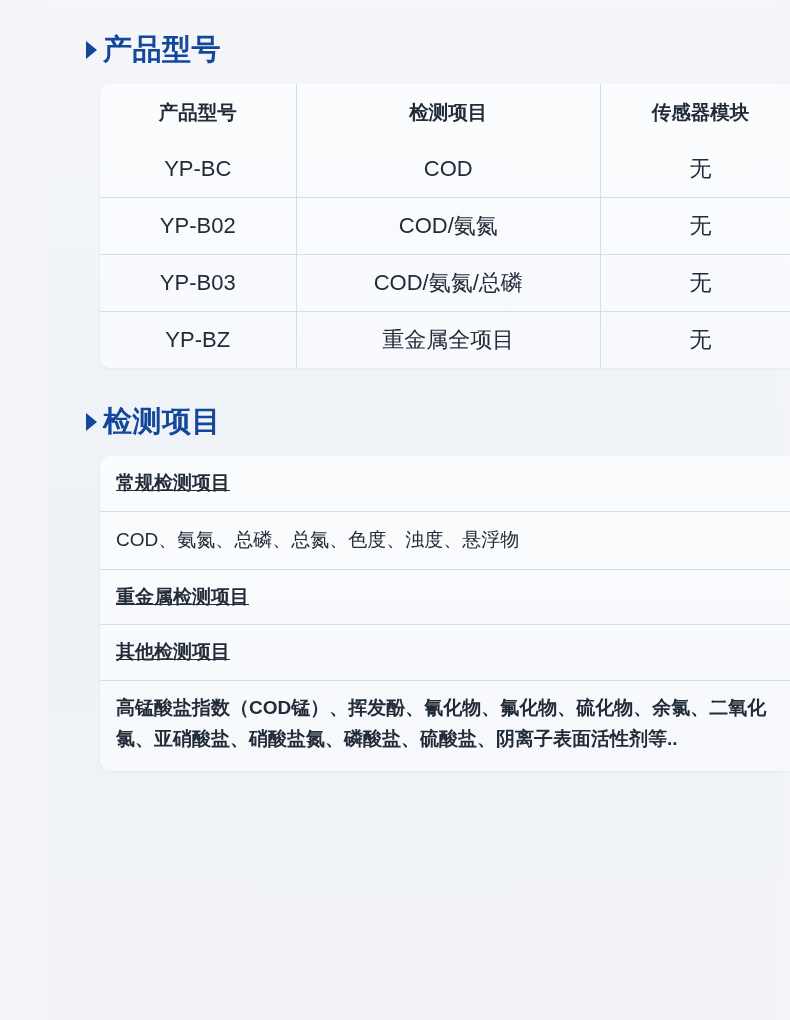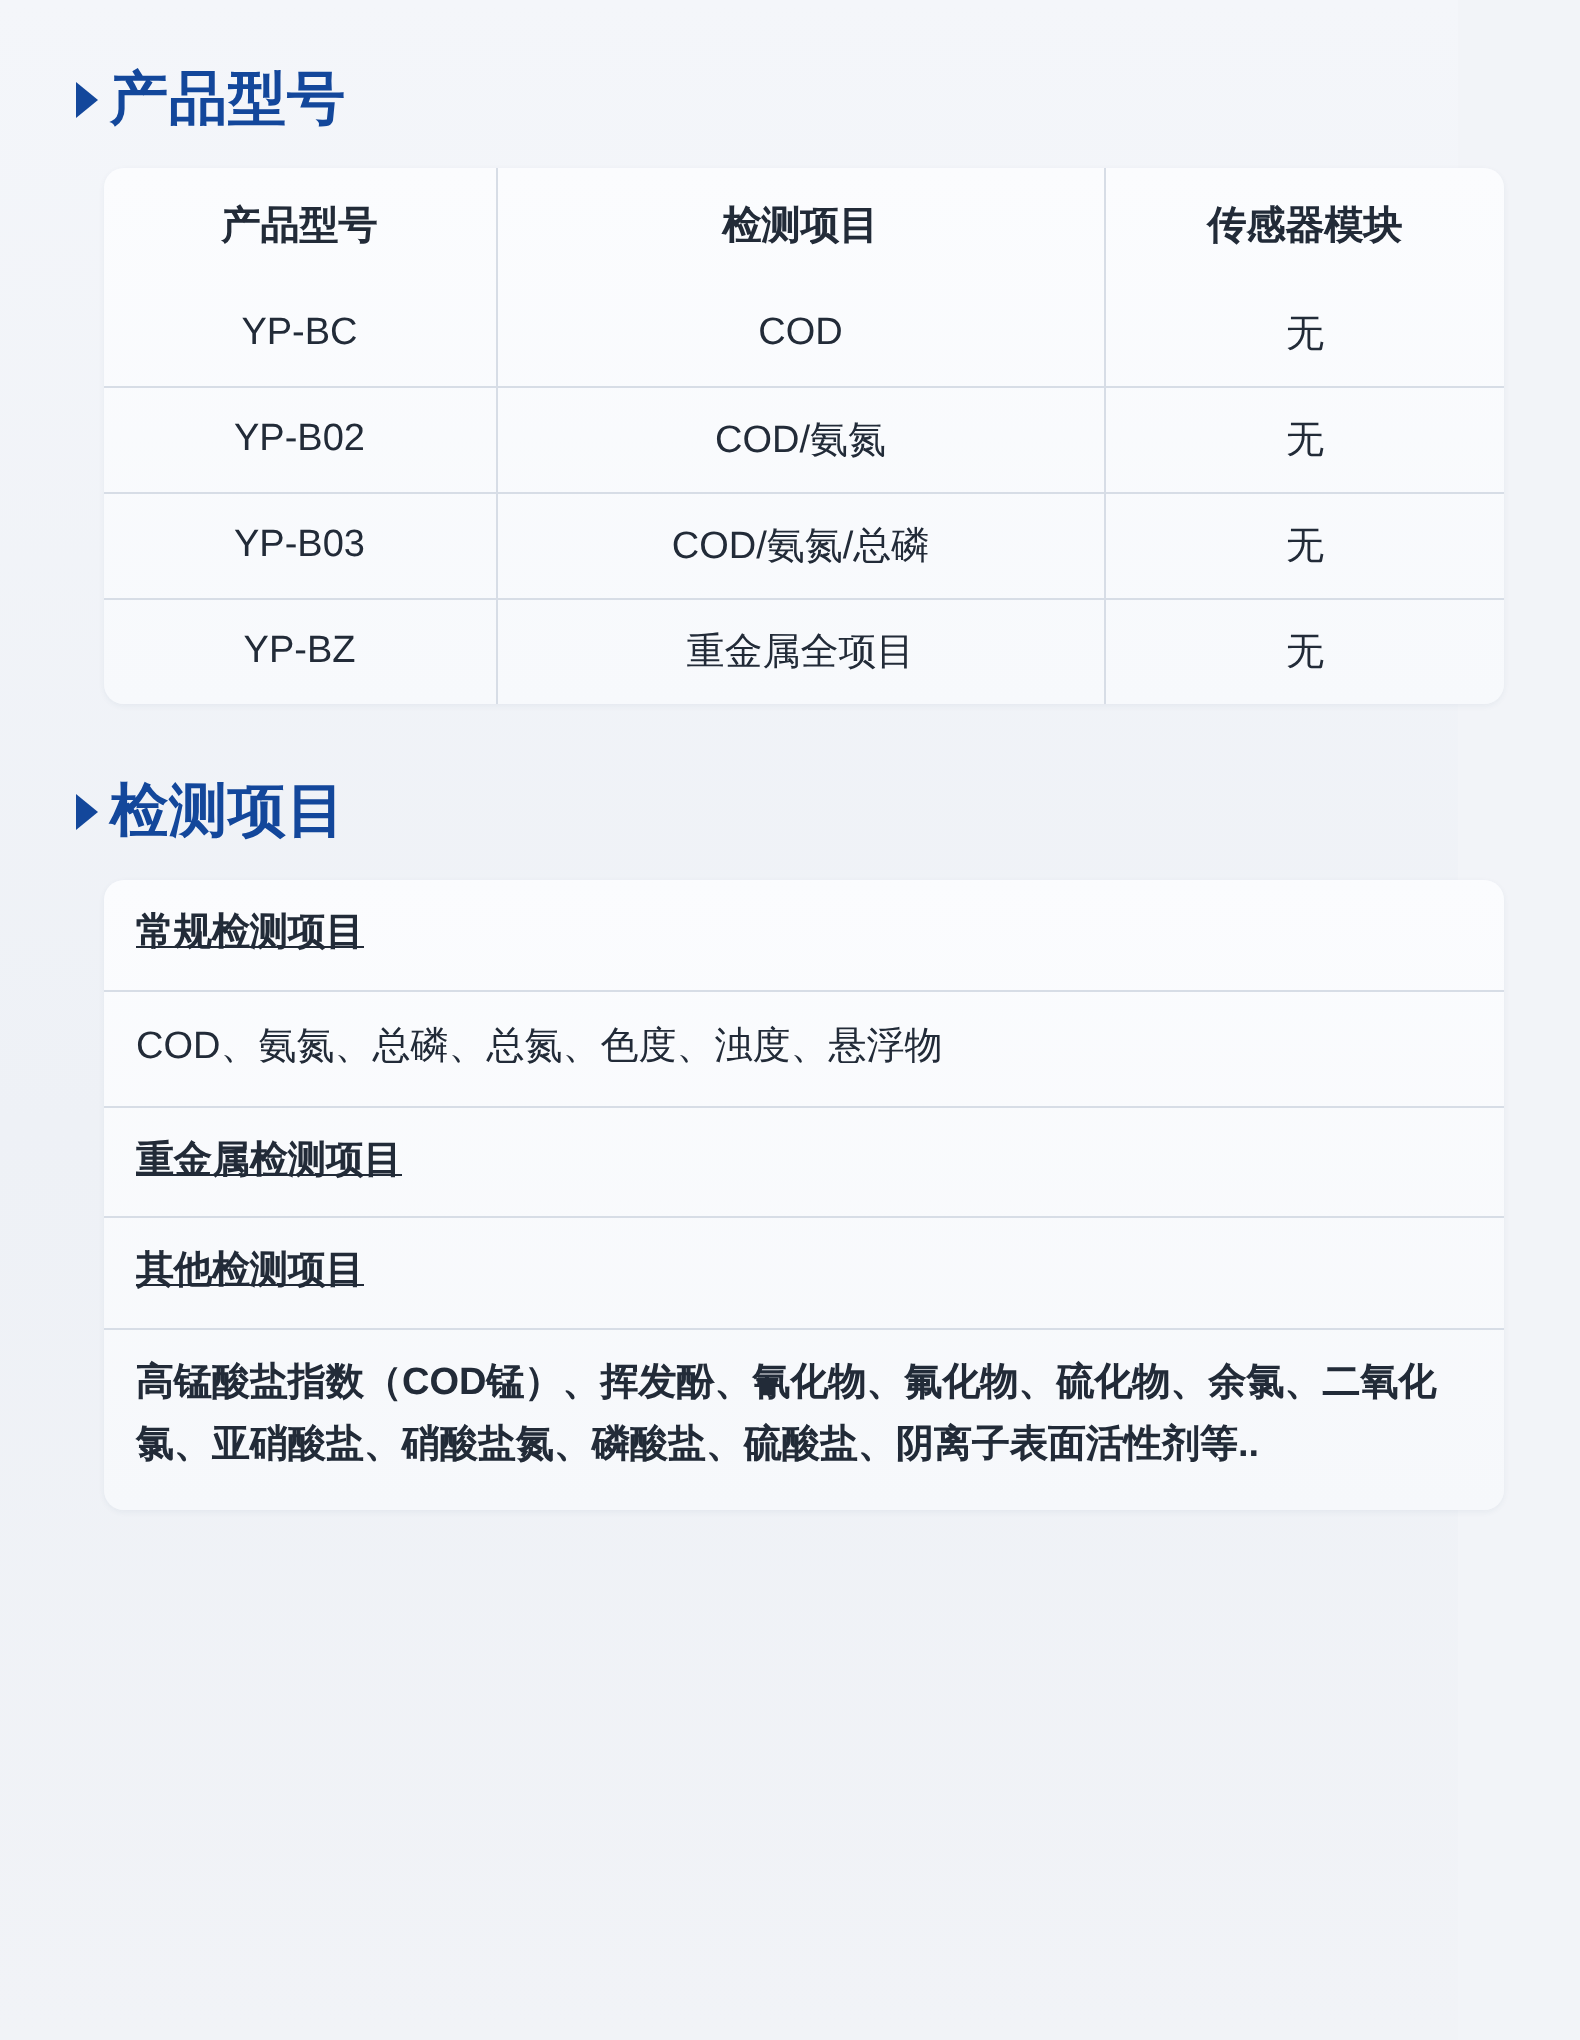--- a/index.html
+++ b/index.html
@@ -14,20 +14,21 @@
     color: #1d2733;
     overflow: hidden;
   }
   .page {
     position: relative;
     width: 729px;
     height: 1020px;
     box-sizing: border-box;
     padding: 30px 52px 0 38px;
     background: linear-gradient(180deg, #f4f6fa 0%, #eef1f6 55%, #f1f3f7 100%);
+    margin-left: 48px;
   }
 
   
   .section-heading {
     display: flex;
     align-items: center;
     gap: 4px;
     color: #13479b;
     font-size: 29px;
     font-weight: bold;
@@ -59,21 +60,21 @@
     width: 100%;
     border-collapse: collapse;
     table-layout: fixed;
   }
   table.product-table col.c1 { width: 28%; }
   table.product-table col.c2 { width: 43.5%; }
   table.product-table col.c3 { width: 28.5%; }
   table.product-table th,
   table.product-table td {
     text-align: center;
-    font-size: 19px;
+    font-size: 22px;
     color: #222b38;
     padding: 13px 4px;
     border-bottom: 1px solid #d7dde6;
     border-right: 1px solid #d7dde6;
     background: transparent;
     font-weight: normal;
   }
   table.product-table th {
     font-weight: bold;
     font-size: 19.5px;

